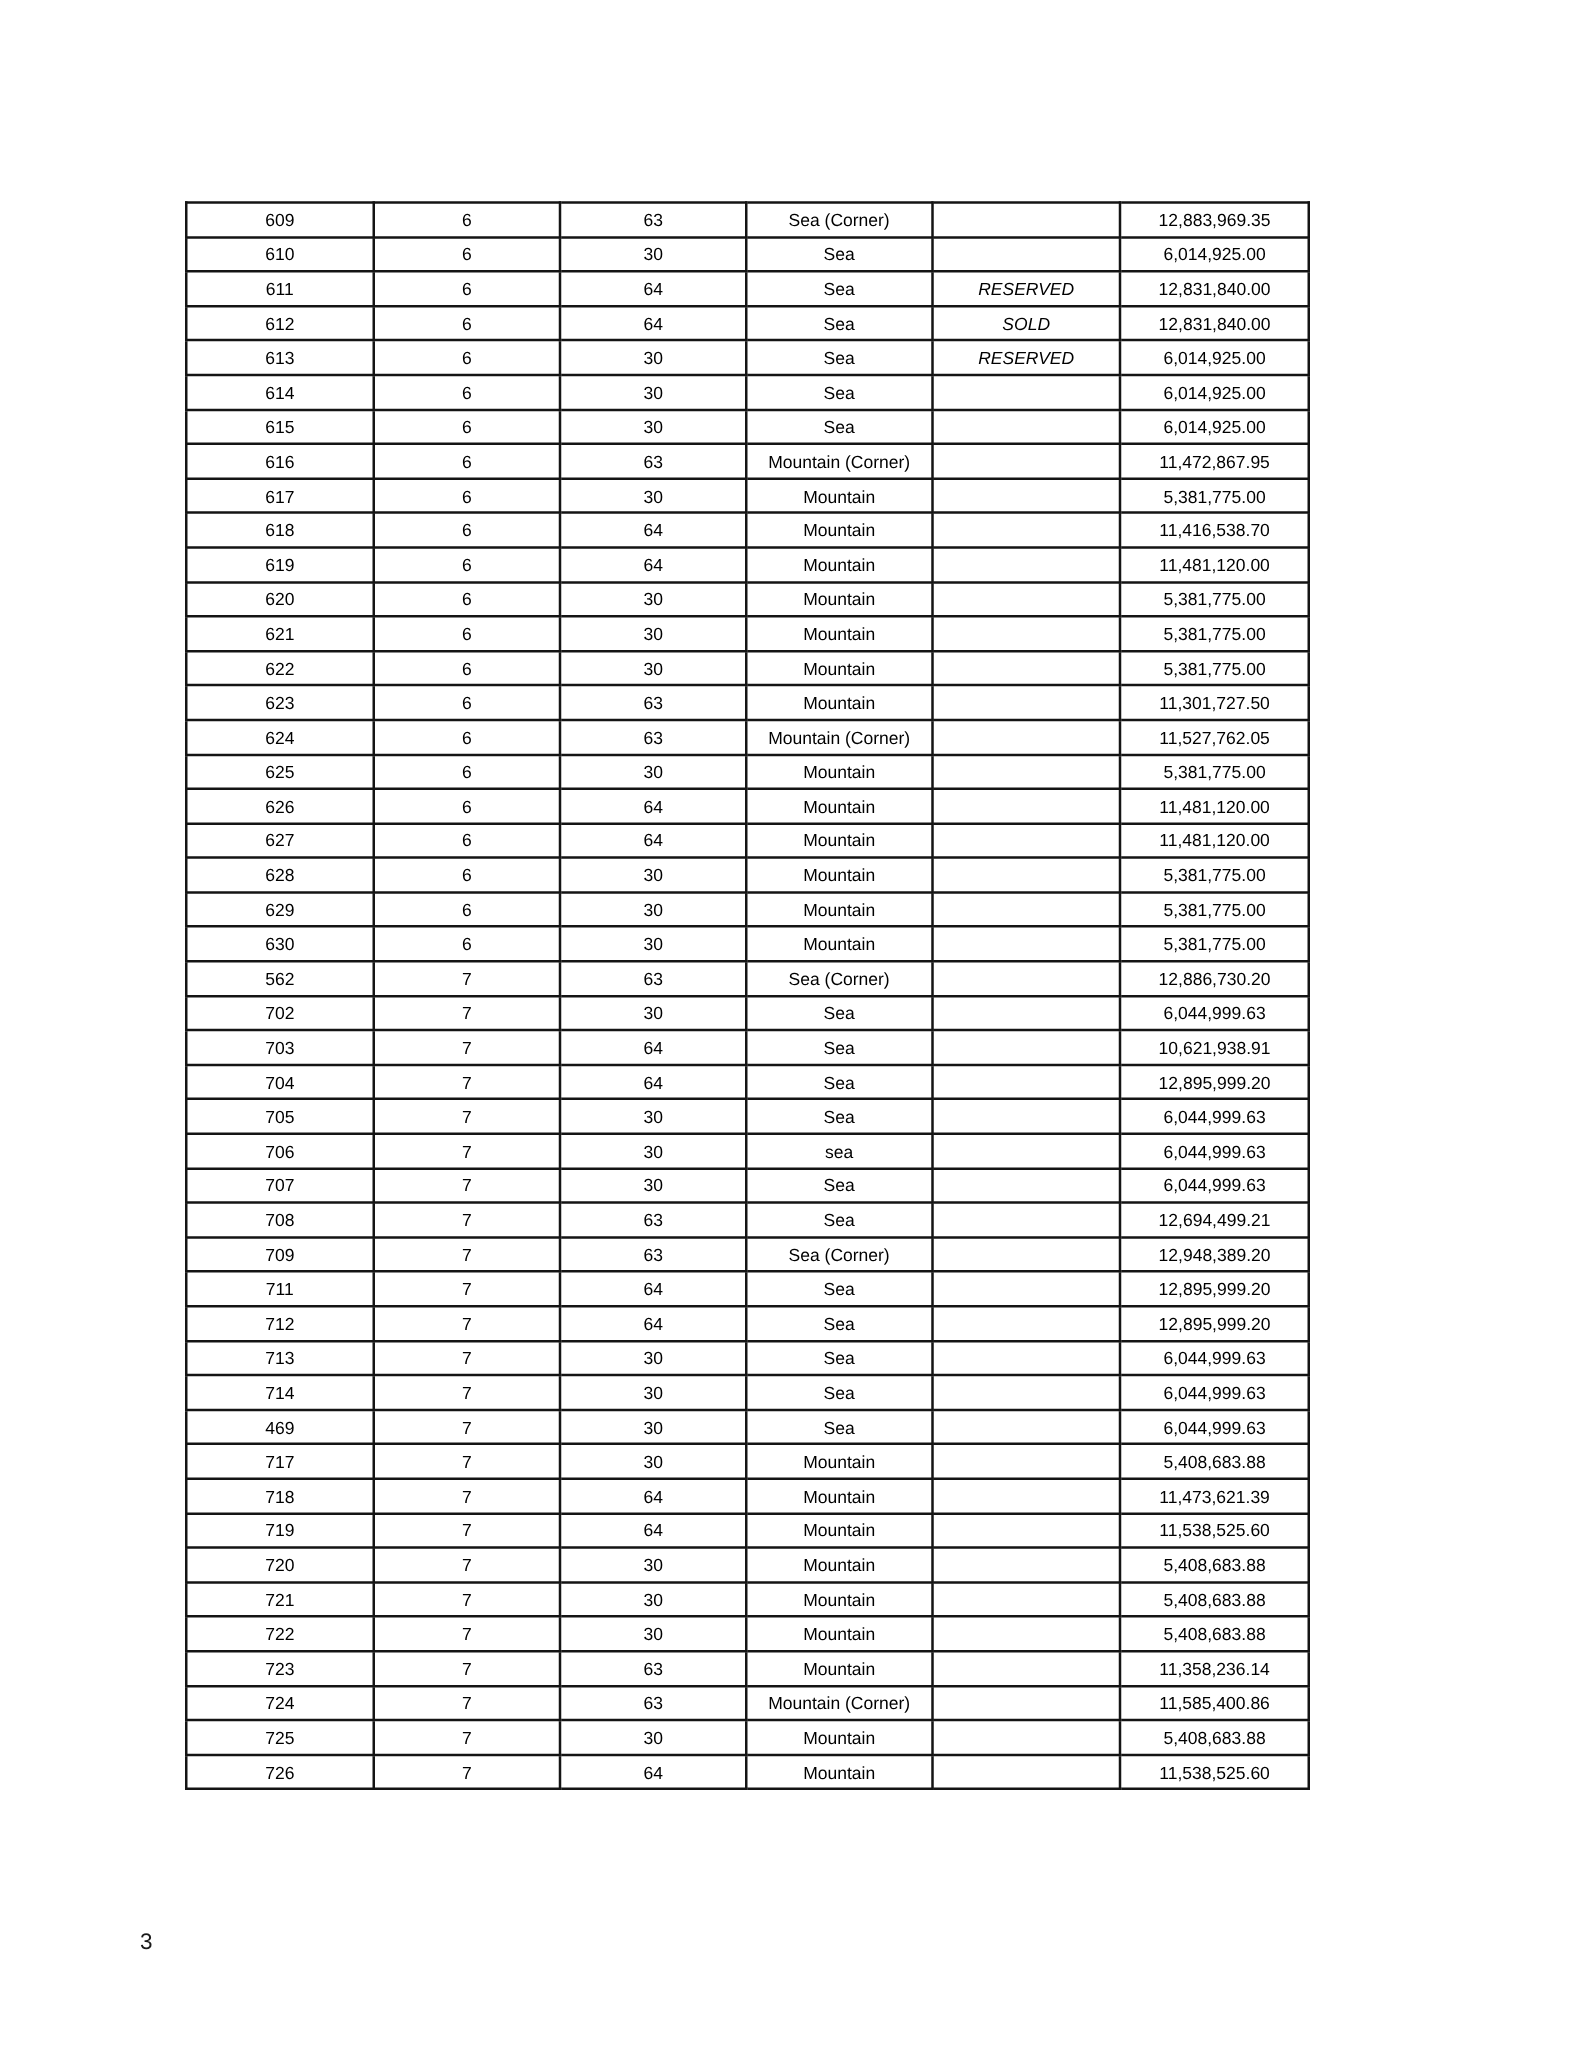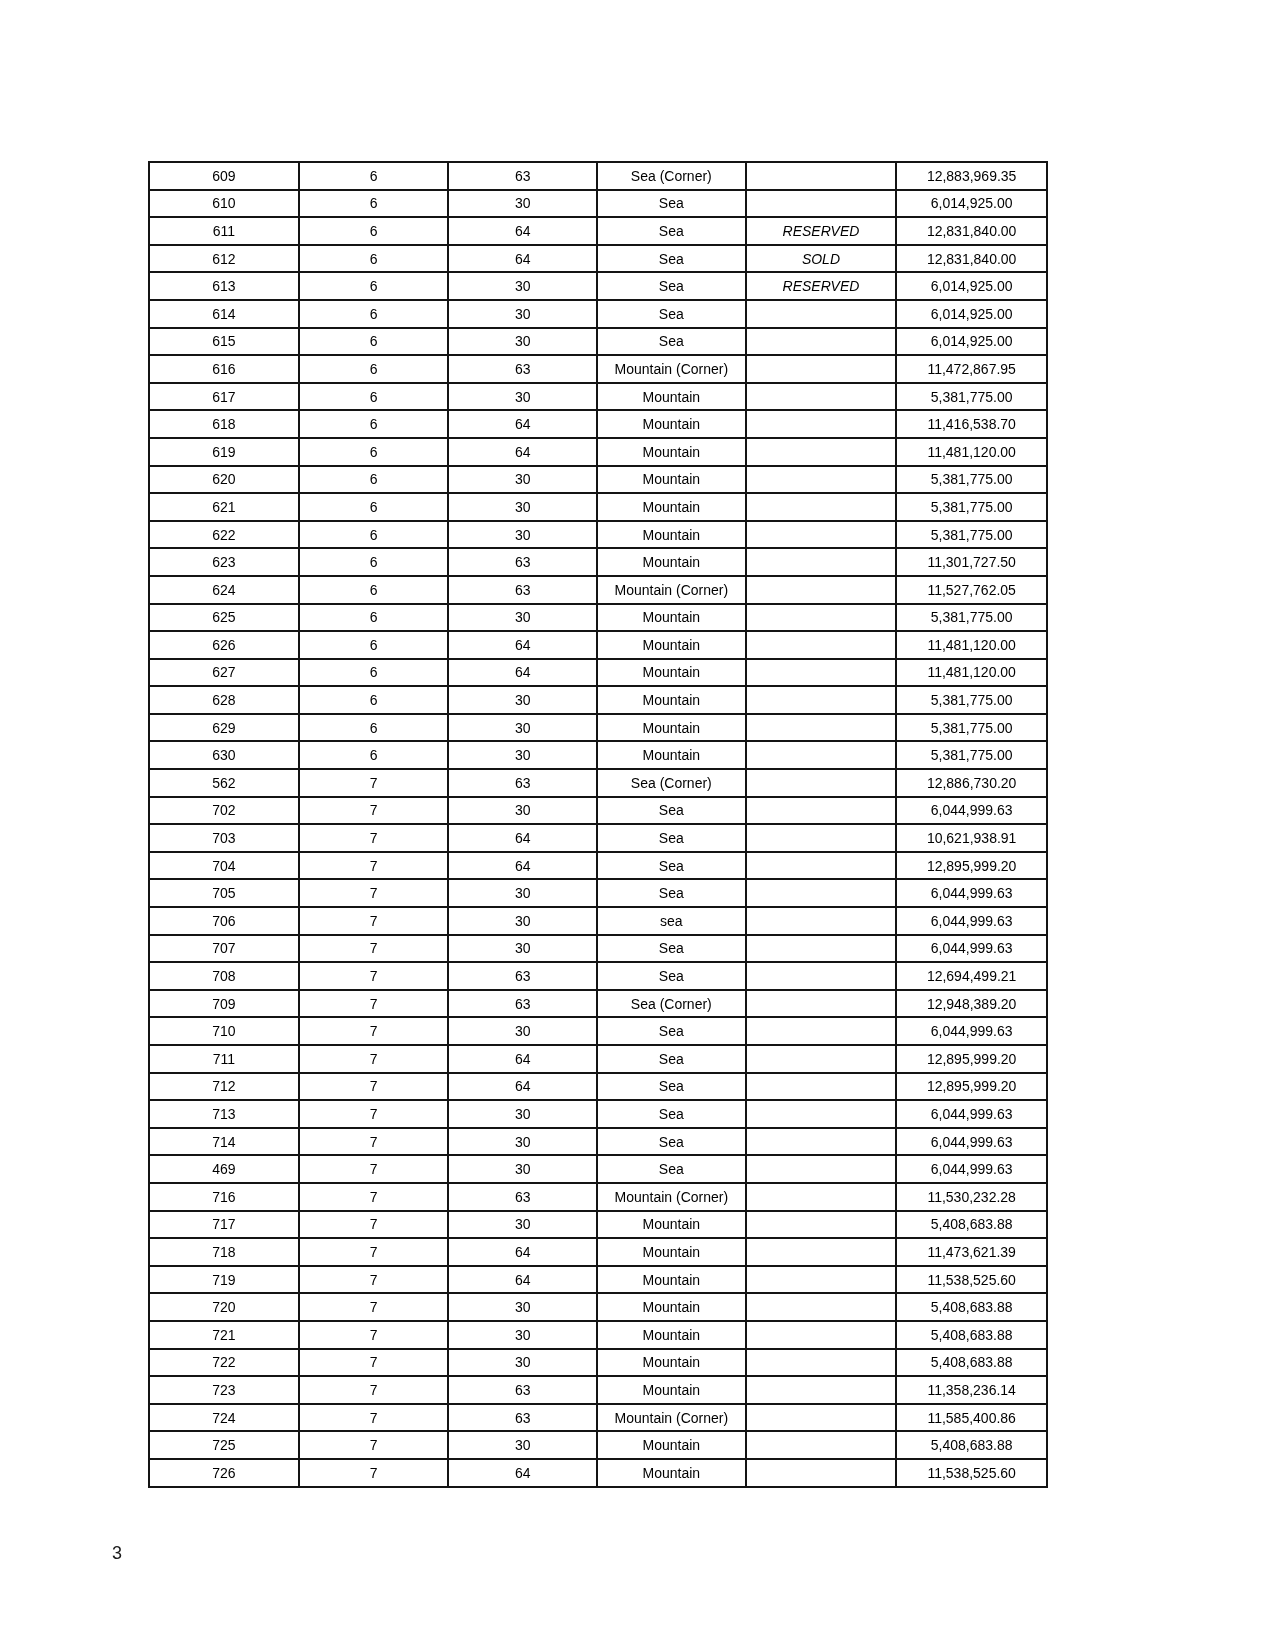--- a/index.html
+++ b/index.html
@@ -296,28 +296,20 @@
         </tr>
         <tr>
           <td class="col-unit">709</td>
           <td class="col-floor">7</td>
           <td class="col-size">63</td>
           <td class="col-view">Sea (Corner)</td>
           <td class="col-status"></td>
           <td class="col-price">12,948,389.20</td>
         </tr>
         <tr>
-          <td class="col-unit">710</td>
-          <td class="col-floor">7</td>
-          <td class="col-size">30</td>
-          <td class="col-view">Sea</td>
-          <td class="col-status"></td>
-          <td class="col-price">6,044,999.63</td>
-        </tr>
-        <tr>
           <td class="col-unit">711</td>
           <td class="col-floor">7</td>
           <td class="col-size">64</td>
           <td class="col-view">Sea</td>
           <td class="col-status"></td>
           <td class="col-price">12,895,999.20</td>
         </tr>
         <tr>
           <td class="col-unit">712</td>
           <td class="col-floor">7</td>
@@ -342,28 +334,20 @@
           <td class="col-status"></td>
           <td class="col-price">6,044,999.63</td>
         </tr>
         <tr>
           <td class="col-unit">469</td>
           <td class="col-floor">7</td>
           <td class="col-size">30</td>
           <td class="col-view">Sea</td>
           <td class="col-status"></td>
           <td class="col-price">6,044,999.63</td>
-        </tr>
-        <tr>
-          <td class="col-unit">716</td>
-          <td class="col-floor">7</td>
-          <td class="col-size">63</td>
-          <td class="col-view">Mountain (Corner)</td>
-          <td class="col-status"></td>
-          <td class="col-price">11,530,232.28</td>
         </tr>
         <tr>
           <td class="col-unit">717</td>
           <td class="col-floor">7</td>
           <td class="col-size">30</td>
           <td class="col-view">Mountain</td>
           <td class="col-status"></td>
           <td class="col-price">5,408,683.88</td>
         </tr>
         <tr>

